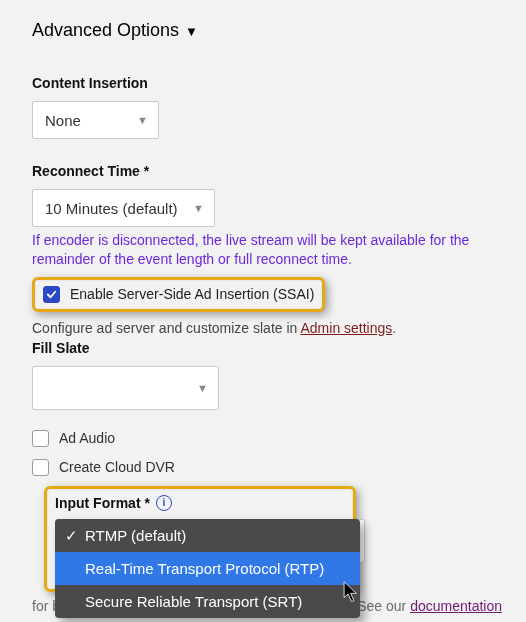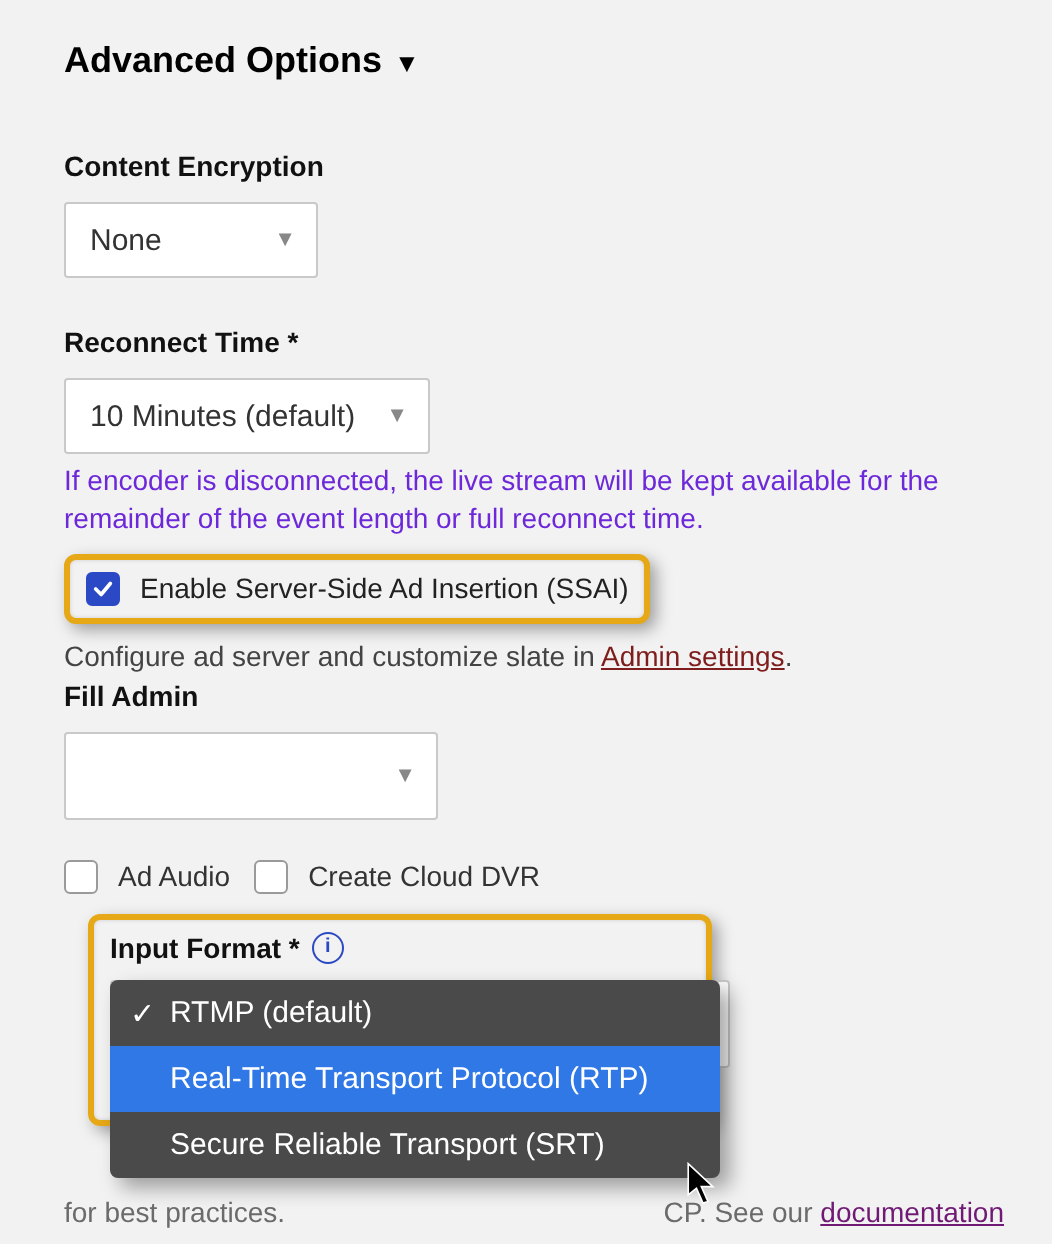--- a/index.html
+++ b/index.html
@@ -15,21 +15,21 @@
   }
   .page {
     box-sizing: border-box;
     width: 526px;
     height: 622px;
     position: relative;
     padding: 20px 24px 0 32px;
   }
   .section-title {
     font-size: 18px;
-    font-weight: 700;
+    font-weight: 400;
     color: #000;
     margin-bottom: 34px;
     display: flex;
     align-items: center;
     gap: 6px;
   }
   .section-title .tri {
     font-size: 13px;
     position: relative;
     top: 1px;
@@ -110,21 +110,21 @@
     border-color:#2b49c4;
   }
   .checkbox.checked svg { display:block; }
   .checkbox svg { display:none; }
   .cfg-line {
     font-size:14px;
     color:#444;
     margin-top:8px;
   }
   .cfg-line .link { color:#7f1d1d; }
-  .ad-rows { margin-top:20px; display:flex; flex-direction:row; gap:12px;text-align:center;}
+  .ad-rows { margin-top:20px; display:flex; flex-direction:column; gap:12px;text-align:center;}
   .ad-rows .check-row span { color:#333; }
 
   
   .input-format-box {
     margin-top:10px;
     padding: 6px 8px 0 8px;
     width: 312px;
     height: 106px;
     box-sizing: border-box;
     position: relative;
@@ -189,21 +189,21 @@
 </style>
 </head>
 <body>
 
 <div class="page">
   <div class="section-title">
     <span>Advanced Options</span>
     <span class="tri">▼</span>
   </div>
 
-  <div class="field-label">Content Encryption</div>
+  <div class="field-label">Content Insertion</div>
   <div class="select small">
     <span>None</span>
     <span class="caret">▼</span>
   </div>
 
   <div style="height:18px"></div>
   <div class="field-label">Reconnect Time *</div>
   <div class="select medium">
     <span>10 Minutes (default)</span>
     <span class="caret">▼</span>
@@ -218,21 +218,21 @@
           </svg>
       </span>
       <span>Enable Server-Side Ad Insertion (SSAI)</span>
     </label>
   </div>
 
   <div class="cfg-line">
     <span>Configure ad server and customize slate in </span><a href="#" class="link">Admin settings</a><span>.</span>
   </div>
 
-  <div class="field-label" style="margin-top:4px">Fill Admin</div>
+  <div class="field-label" style="margin-top:4px">Fill Slate</div>
   <div class="select wide">
     <span></span>
     <span class="caret" style="margin-left:auto">▼</span>
   </div>
 
   <div class="ad-rows">
     <label class="check-row">
       <span class="checkbox">
         
       </span>

